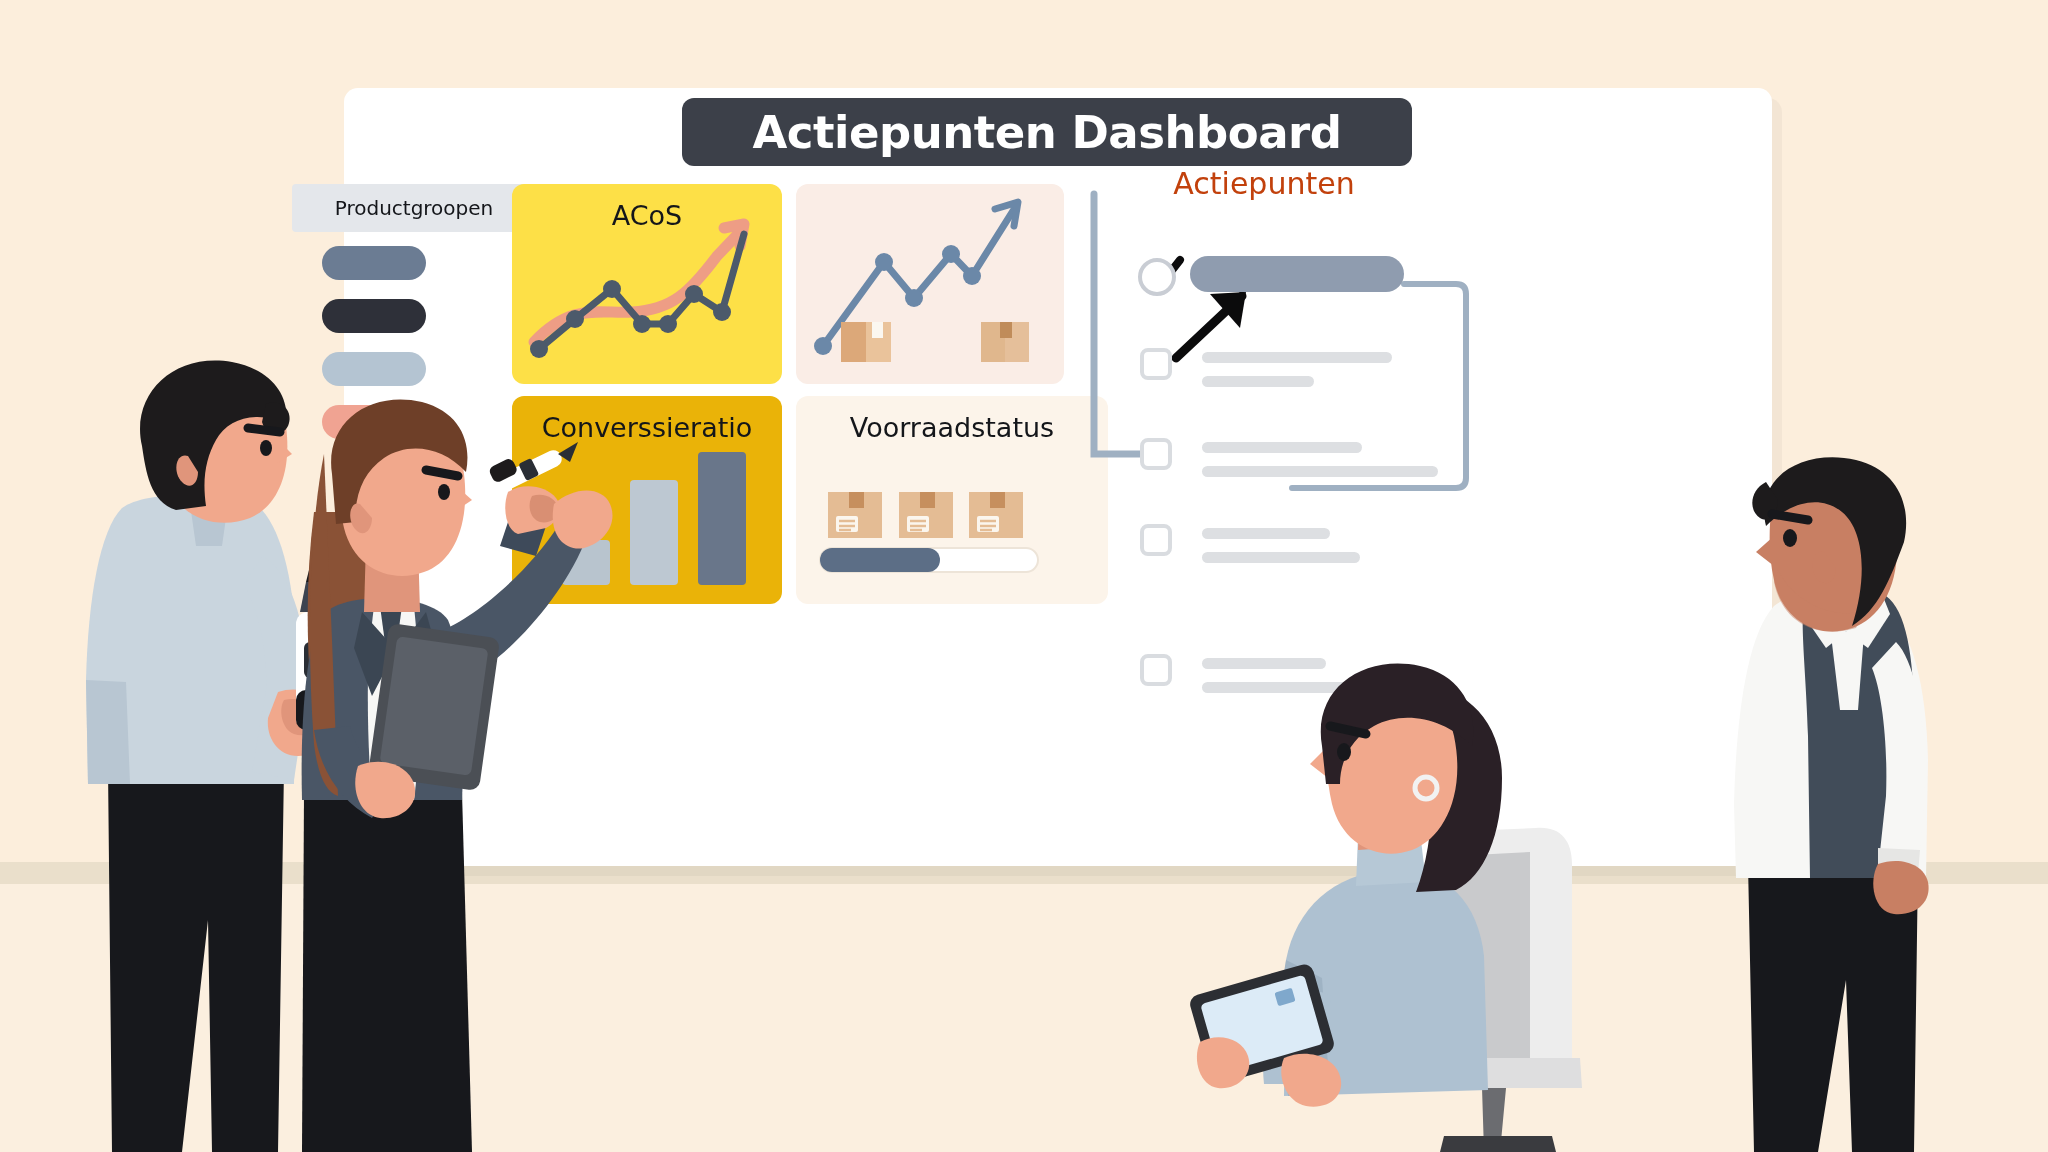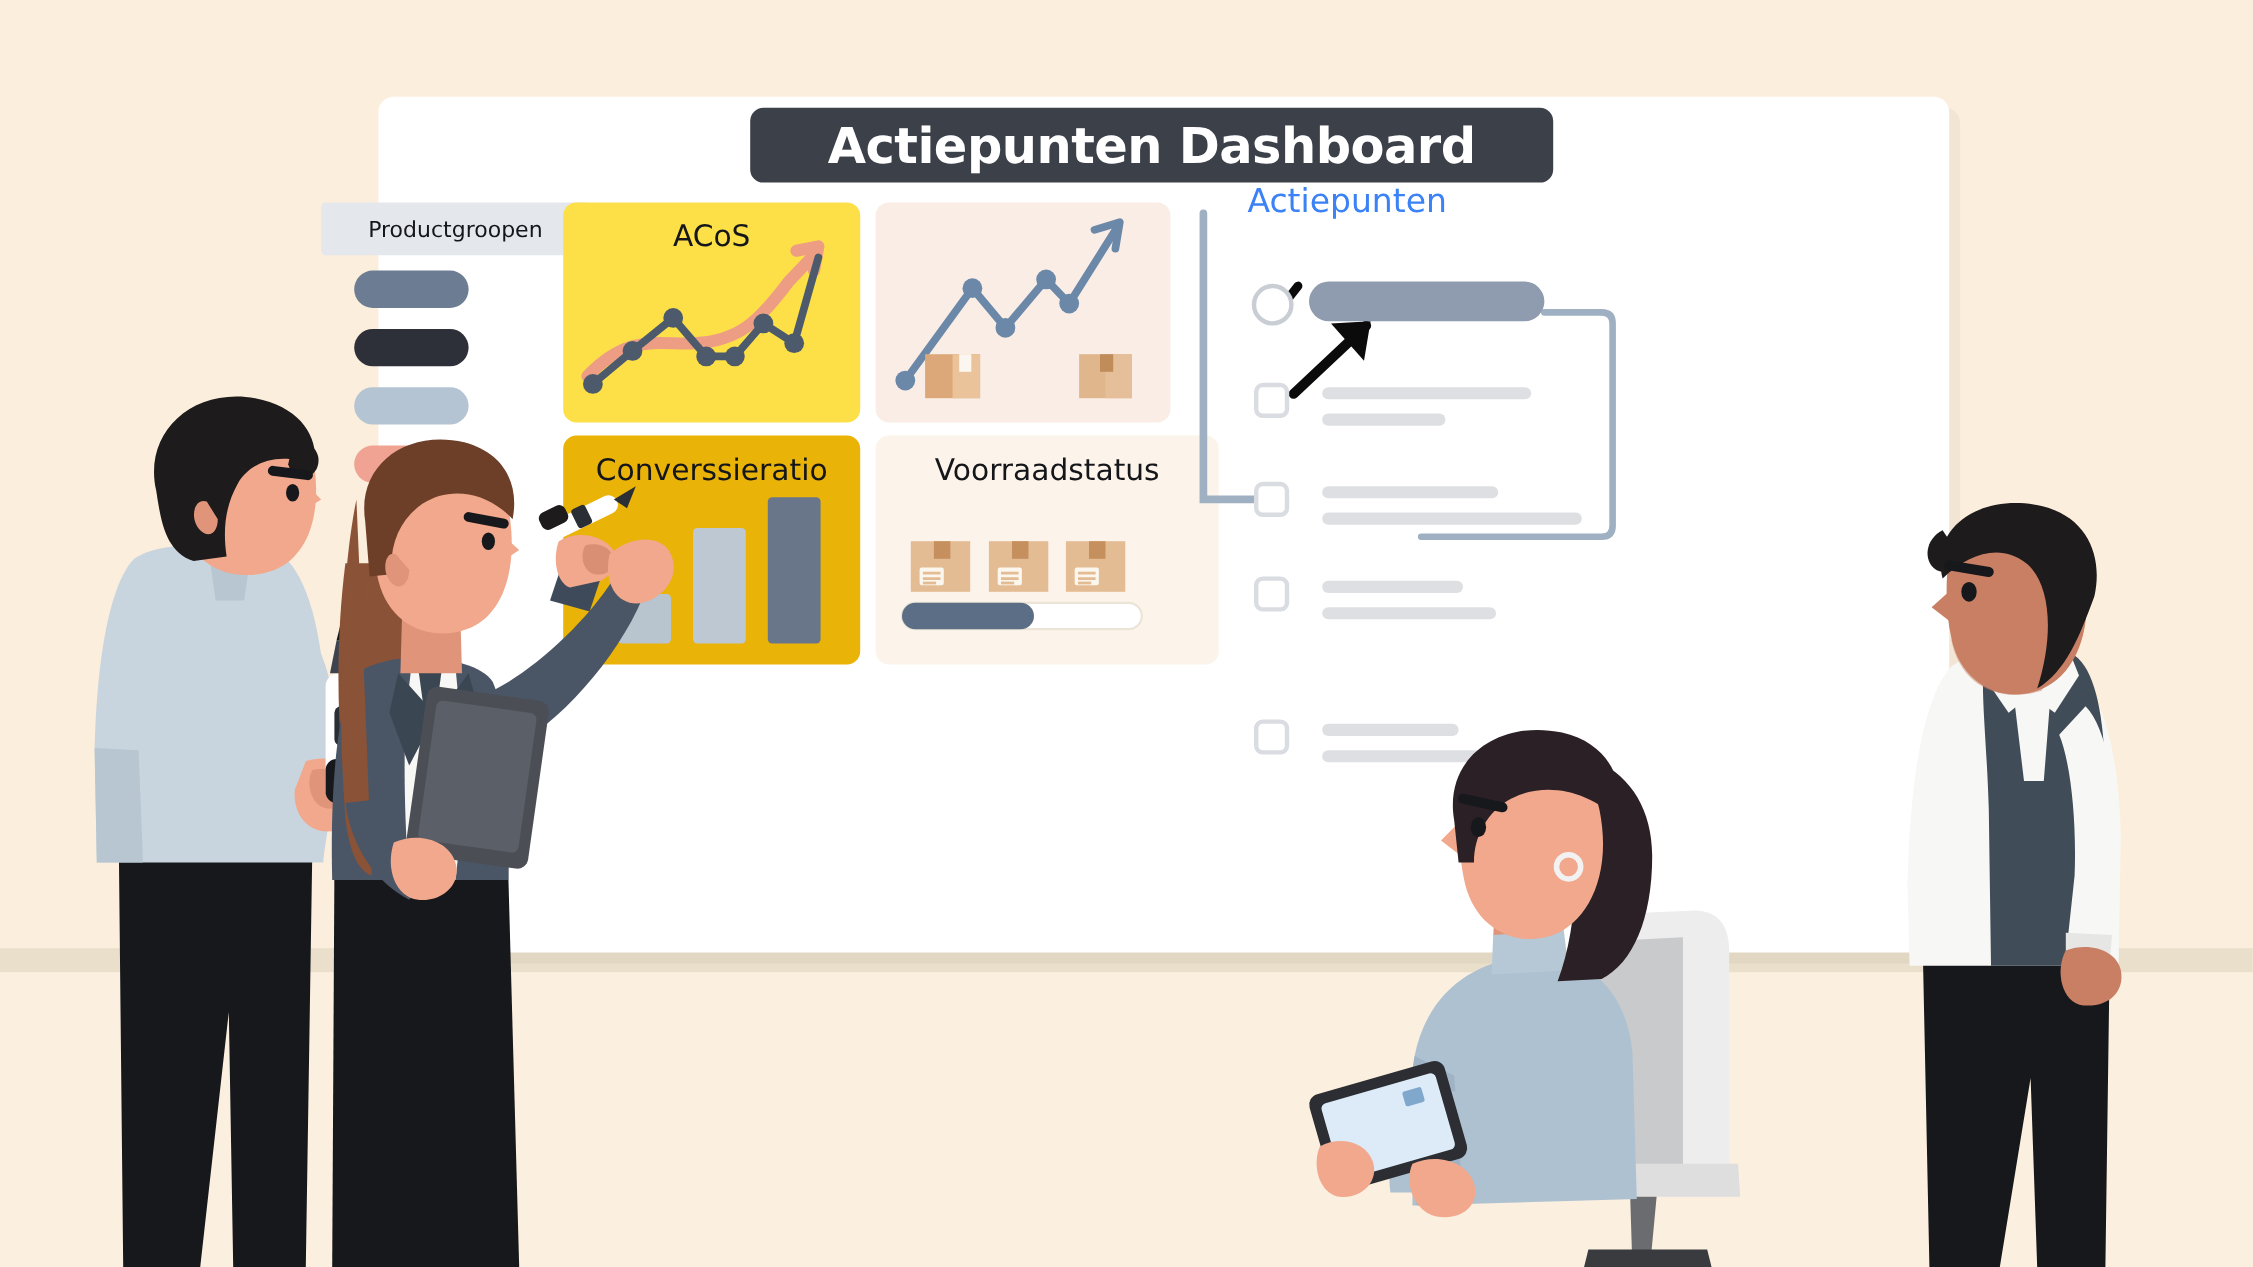--- a/index.html
+++ b/index.html
@@ -61,22 +61,22 @@
   .card-acos  { left:168px;  top:96px;  width:270px; height:200px; background:#fde047; }
   .card-trend { left:452px;  top:96px;  width:268px; height:200px; background:#FAEDE6; }
   .card-conv  { left:168px;  top:308px; width:270px; height:208px; background:#eab308; }
   .card-stock { left:452px;  top:308px; width:312px; height:208px; background:#FCF4EA; }
 
   svg { display:block; overflow:visible; }
 
   
   .checklist { position:absolute; left:740px; top:78px; width:440px; height:470px; }
   .cl-title {
-    position:absolute; left:50px; top:0; width:260px; text-align:left;
-    font-size:30px; color:#3b82f6; font-family:"DejaVu Sans", sans-serif;
+    position:absolute; left:50px; top:0; width:260px; text-align:center;
+    font-size:30px; color:#c2410c; font-family:"DejaVu Sans", sans-serif;
   }
   .cl-row { position:absolute; }
   .cb-square {
     position:absolute; width:32px; height:32px; border:4px solid #D9DCE0;
     border-radius:8px; background:#fff;
   }
   .cb-circle {
     position:absolute; width:38px; height:38px; border:4px solid #C9CDD4;
     border-radius:50%; background:#fff;
   }

